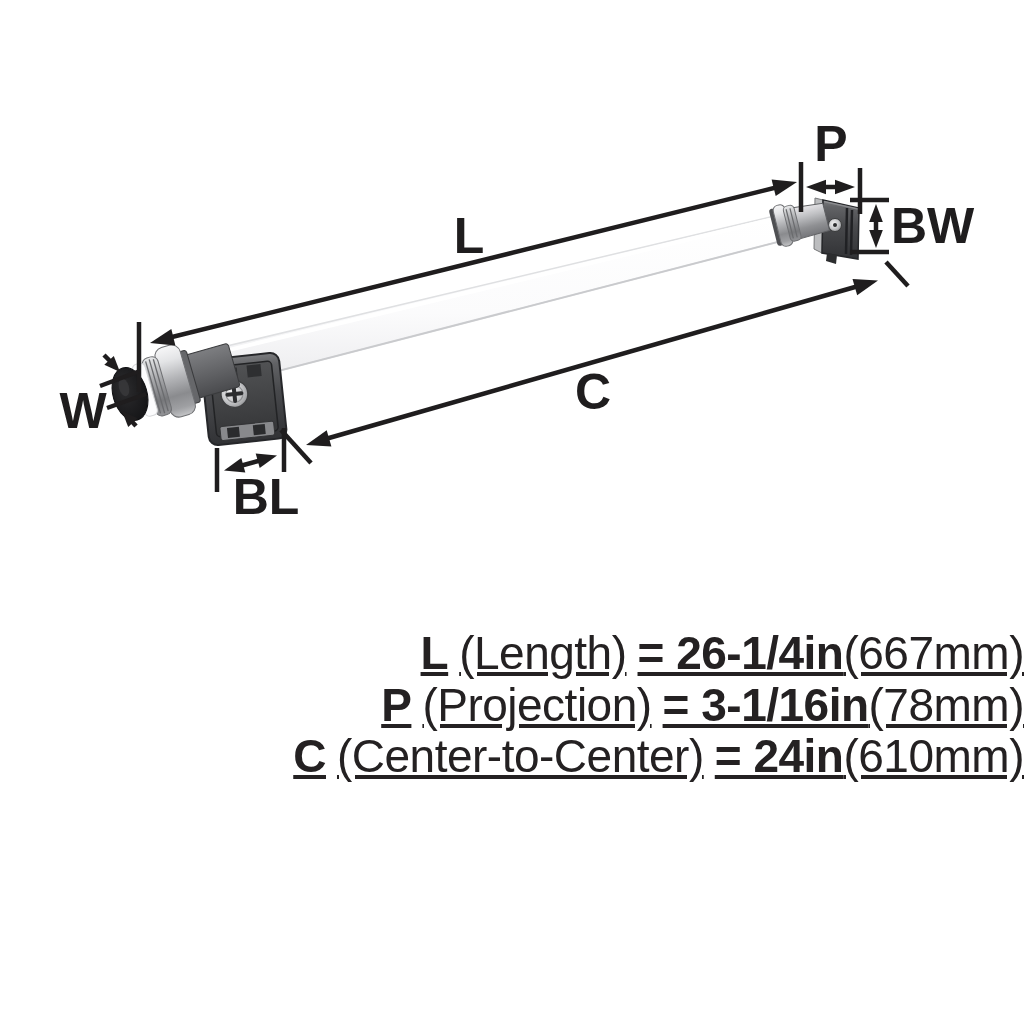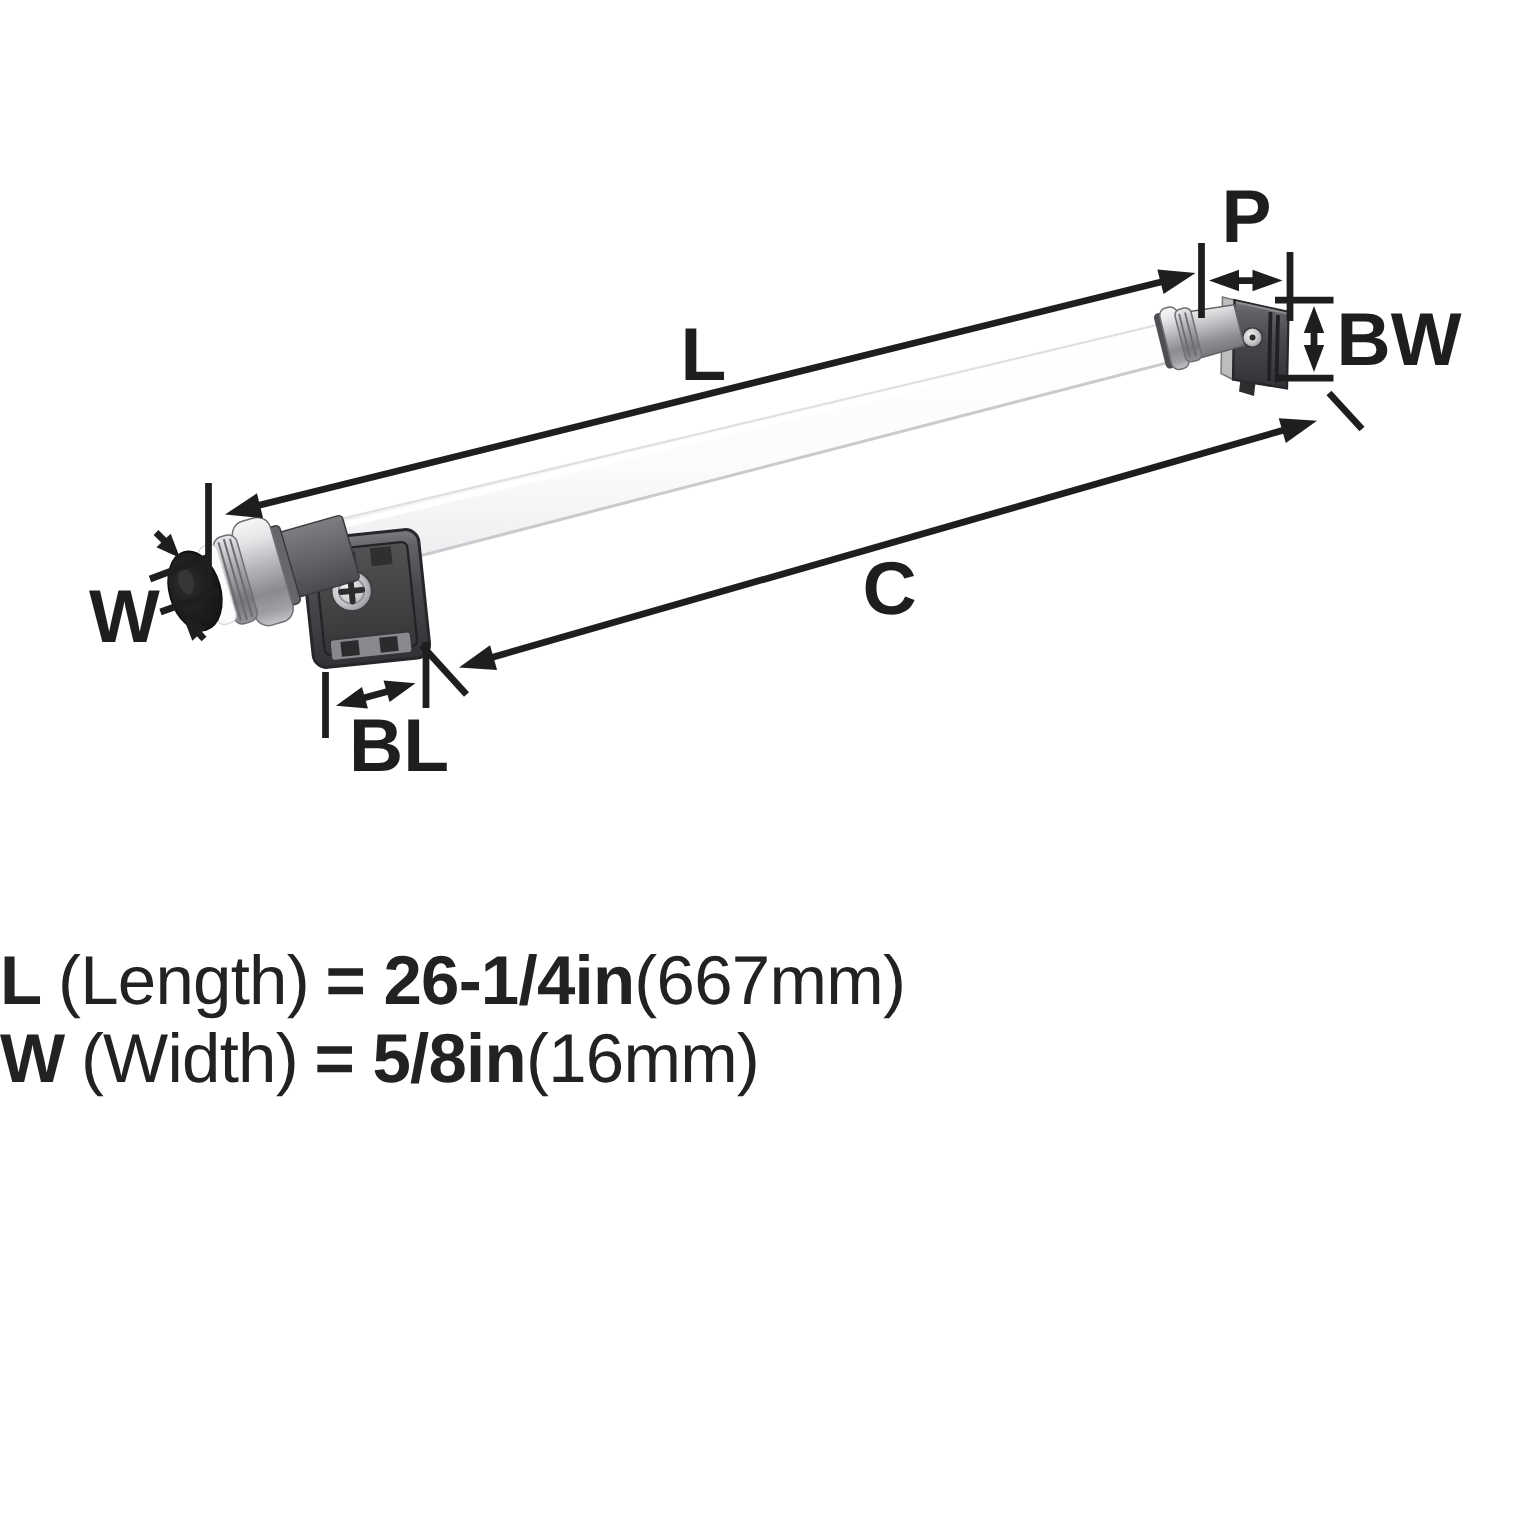--- a/index.html
+++ b/index.html
@@ -1,20 +1,20 @@
 <!DOCTYPE html>
 <html><head>
 <meta charset="utf-8">
 <style>
   html,body{margin:0;padding:0;background:#ffffff;}
   #stage{position:relative;width:1024px;height:1024px;background:#ffffff;overflow:hidden;
          font-family:"Liberation Sans",sans-serif;}
   #diagram{position:absolute;left:0;top:0;}
   .dim-label{font-family:"Liberation Sans",sans-serif;font-weight:700;font-size:50px;fill:#1f1d1e;}
-  .specs{position:absolute;left:0;top:628px;width:1024px;text-align:left;color:#242122;}
+  .specs{position:absolute;left:0;top:628px;width:1024px;text-align:right;color:#242122;text-decoration:underline;}
   .spec{font-size:46px;line-height:51.5px;letter-spacing:-0.5px;white-space:nowrap;}
   .spec .abbr{font-weight:700;margin-right:11px;}
   .spec .name{font-weight:400;margin-right:11px;}
   .spec .value{font-weight:700;}
   .spec .metric{font-weight:400;}
 </style>
 </head>
 <body>
 
 <div id="stage">
@@ -180,17 +180,20 @@
       <polygon points="277,455.5 259.7,468 255.7,453.6" stroke="none"></polygon>
       <text class="dim-label" x="266" y="514" text-anchor="middle" stroke="none">BL</text>
     </g>
   </svg>
 
   <div class="specs">
     <div class="spec">
       <span class="abbr">L</span><span class="name">(Length)</span><span class="value">= 26-1/4in</span><span class="metric">(667mm)</span>
     </div>
     <div class="spec">
-      <span class="abbr">W</span><span class="name">(Width)</span><span class="value">= 5/8in</span><span class="metric">(16mm)</span>
+      <span class="abbr">P</span><span class="name">(Projection)</span><span class="value">= 3-1/16in</span><span class="metric">(78mm)</span>
+    </div>
+    <div class="spec">
+      <span class="abbr">C</span><span class="name">(Center-to-Center)</span><span class="value">= 24in</span><span class="metric">(610mm)</span>
     </div>
   </div>
 
 </div>
 
 </body></html>

